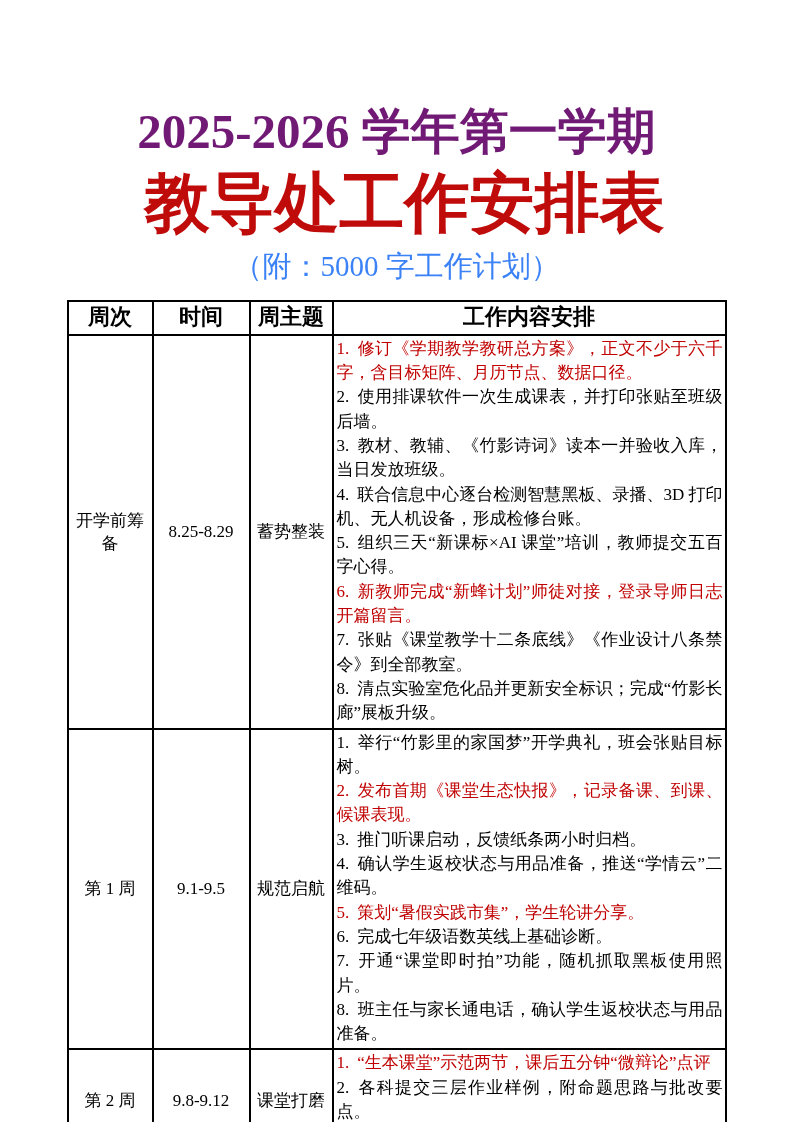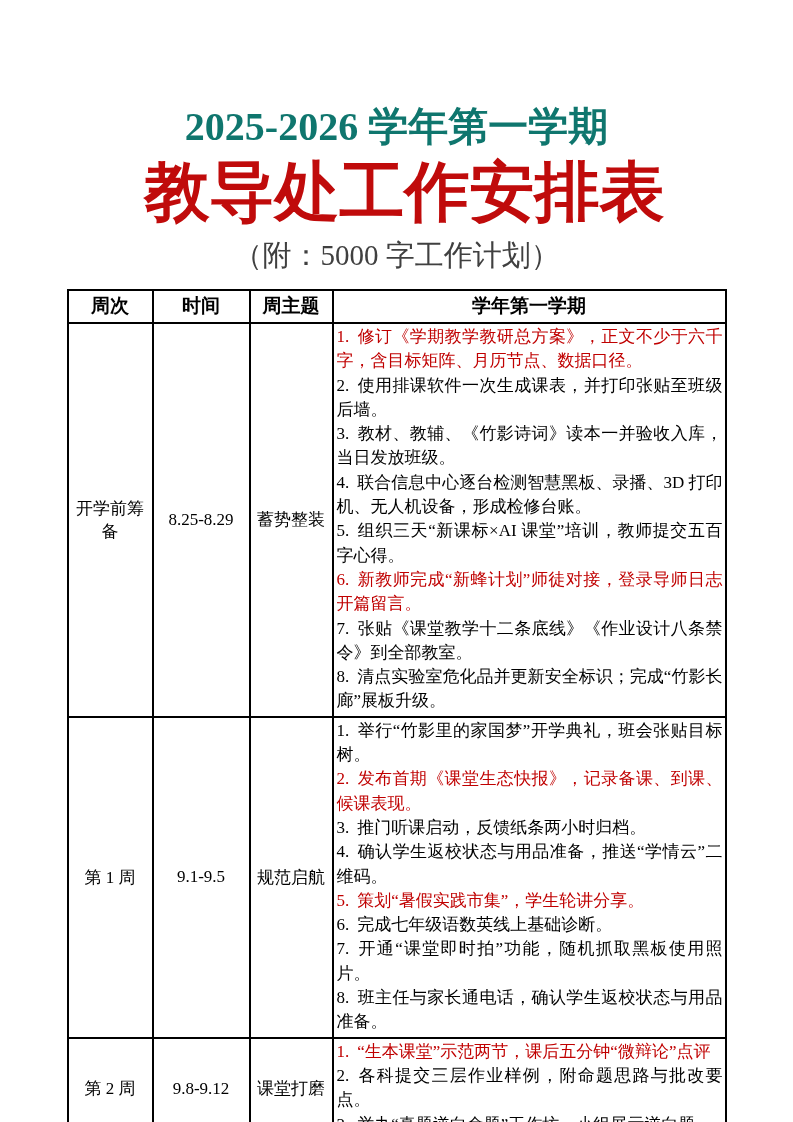--- a/index.html
+++ b/index.html
@@ -16,61 +16,61 @@
   body {
     width: 793px; height: 1122px;
     overflow: hidden;
     font-family: "Liberation Serif", "DejaVu Serif", serif;
     color: var(--text-black);
   }
   .page { padding-top: 103px; }
 
   .semester-title {
     text-align: center;
-    font-size: 40px;
+    font-size: 49px;
     font-weight: 700;
     line-height: 1.2;
-    color: #0f766e;
+    color: #701a75;
   }
   .main-title {
     text-align: center;
     font-size: 65px;
     font-weight: 700;
     line-height: 1.2;
     margin-top: 2px;
     color: var(--title-red);
     padding-left: 16px;
   }
   .subtitle {
     text-align: center;
     font-size: 29px;
     font-weight: 400;
     margin-top: 5px;
-    color: #404040;
+    color: #3b82f6;
   }
 
   table.schedule {
     width: 658px;
     margin: 13px auto 0 auto;
     border-collapse: collapse;
     table-layout: fixed;
   }
   table.schedule col.c-week  { width: 85px; }
   table.schedule col.c-time  { width: 97px; }
   table.schedule col.c-theme { width: 83px; }
   table.schedule col.c-work  { width: 393px; }
 
   table.schedule th, table.schedule td {
     border: 2px solid var(--border-black);
   }
   thead tr { height: 33px; }
   thead th {
     font-family: "Liberation Sans", "DejaVu Sans", sans-serif;
     font-weight: 700;
-    font-size: 19px;
+    font-size: 22px;
     text-align: center;
     vertical-align: middle;
     padding: 0 0 2px 0;
   }
 
   tr.row-0 { height: 365px; }
   tr.row-1 { height: 247px; }
   tr.row-2 { height: 71px; }
 
   td.meta {
@@ -109,21 +109,21 @@
       <col class="c-week">
         <col class="c-time">
         <col class="c-theme">
         <col class="c-work">
     </colgroup>
     <thead>
       <tr>
         <th>周次</th>
         <th>时间</th>
         <th>周主题</th>
-        <th>学年第一学期</th>
+        <th>工作内容安排</th>
       </tr>
     </thead>
     <tbody>
 
       <tr class="row-0">
         <td class="meta">开学前筹备</td>
         <td class="meta">8.25-8.29</td>
         <td class="meta">蓄势整装</td>
         <td class="content">
           <p class="item hl"><span class="num">1.</span><span>修订《学期教学教研总方案》，正文不少于六千字，含目标矩阵、月历节点、数据口径。</span></p>

